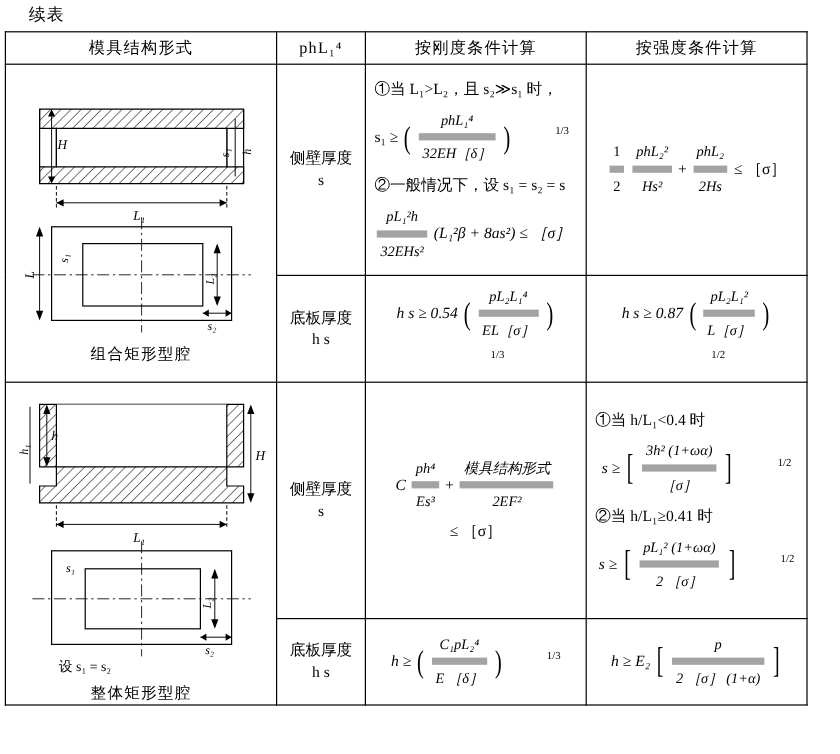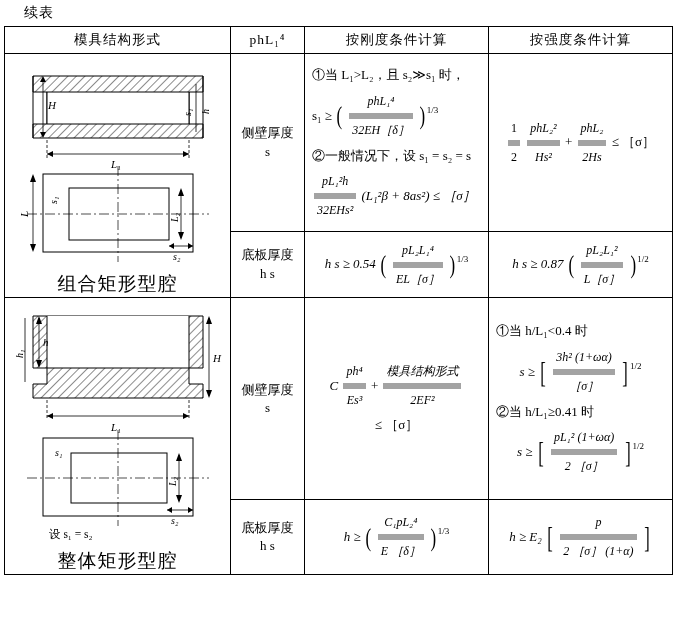--- a/index.html
+++ b/index.html
@@ -64,40 +64,40 @@
   .formula .it { font-style: italic; }
   .fl { display: inline-block; vertical-align: middle; }
   .frac {
     display: inline-block;
     vertical-align: middle;
     text-align: center;
     margin: 0 2px;
   }
   .frac .num { display: block; border-bottom: 6px solid #a3a3a3; padding: 0 3px; font-size: 12px;}
   .frac .den { display: block; padding: 0 3px; font-size: 12px;}
-  sup { font-size: 9px; }
+  sup { font-size: 9px; margin-left: 36px; }
   .big-paren {
     display: inline-block;
     vertical-align: middle;
     font-size: 26px;
     line-height: 0.9;
     font-weight: 300;
     transform: scaleX(0.65);
   }
   .sqbr {
     display: inline-block;
     vertical-align: middle;
     font-size: 30px;
     line-height: 0.8;
     transform: scaleX(0.55);
   }
   .item-line { display: block; margin: 2px 0; }
   .caption {
     text-align: center;
-    font-size: 19px;
+    font-size: 13px;
     letter-spacing: 1px;
     padding-top: 2px;
   }
   .figwrap {
     position: relative;
     width: 100%;
   }
   .drawing { display: block; margin: 0 auto; }
 </style>
 </head>

